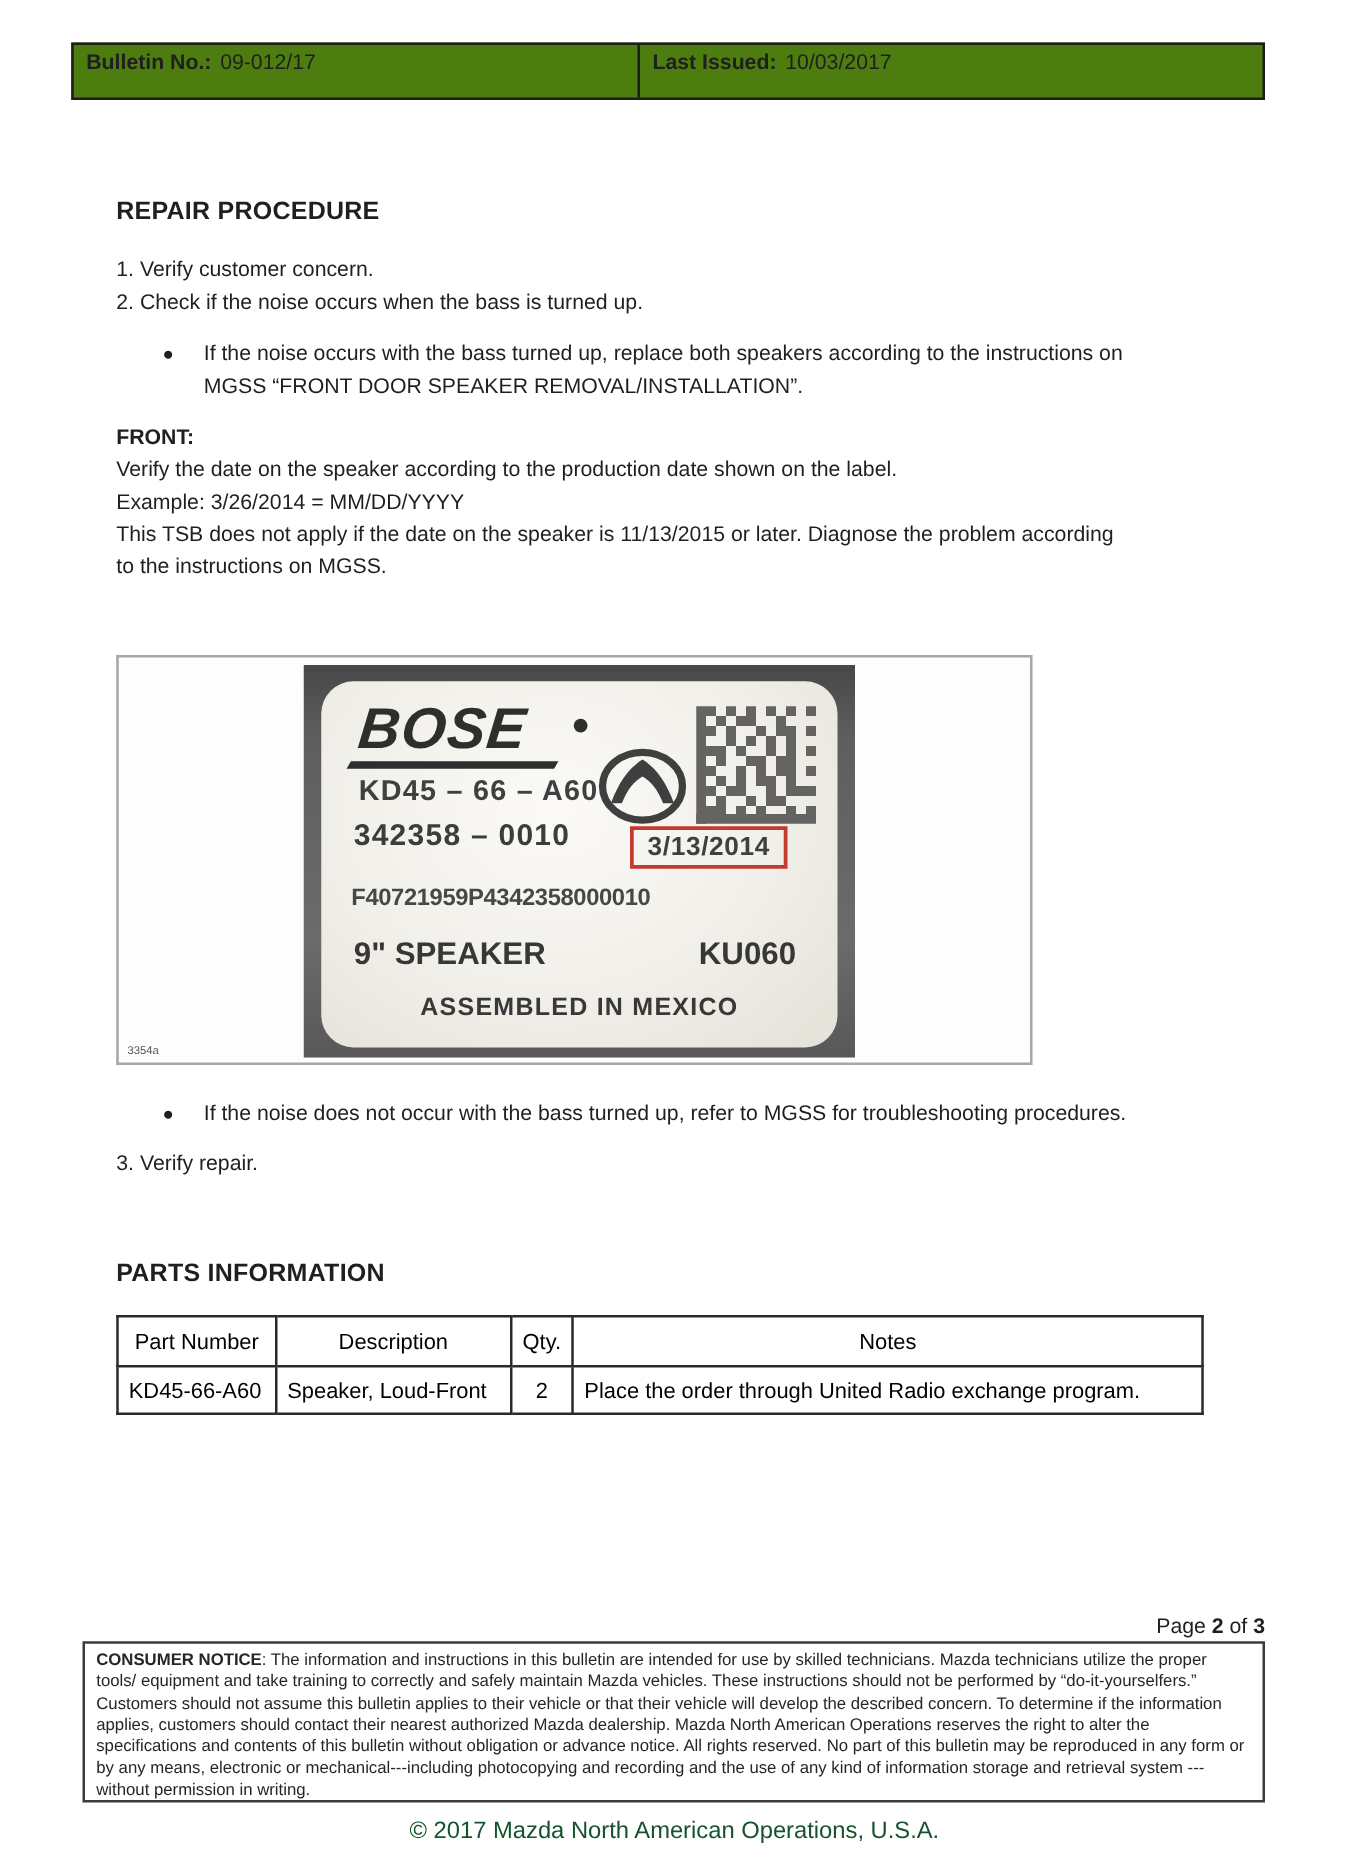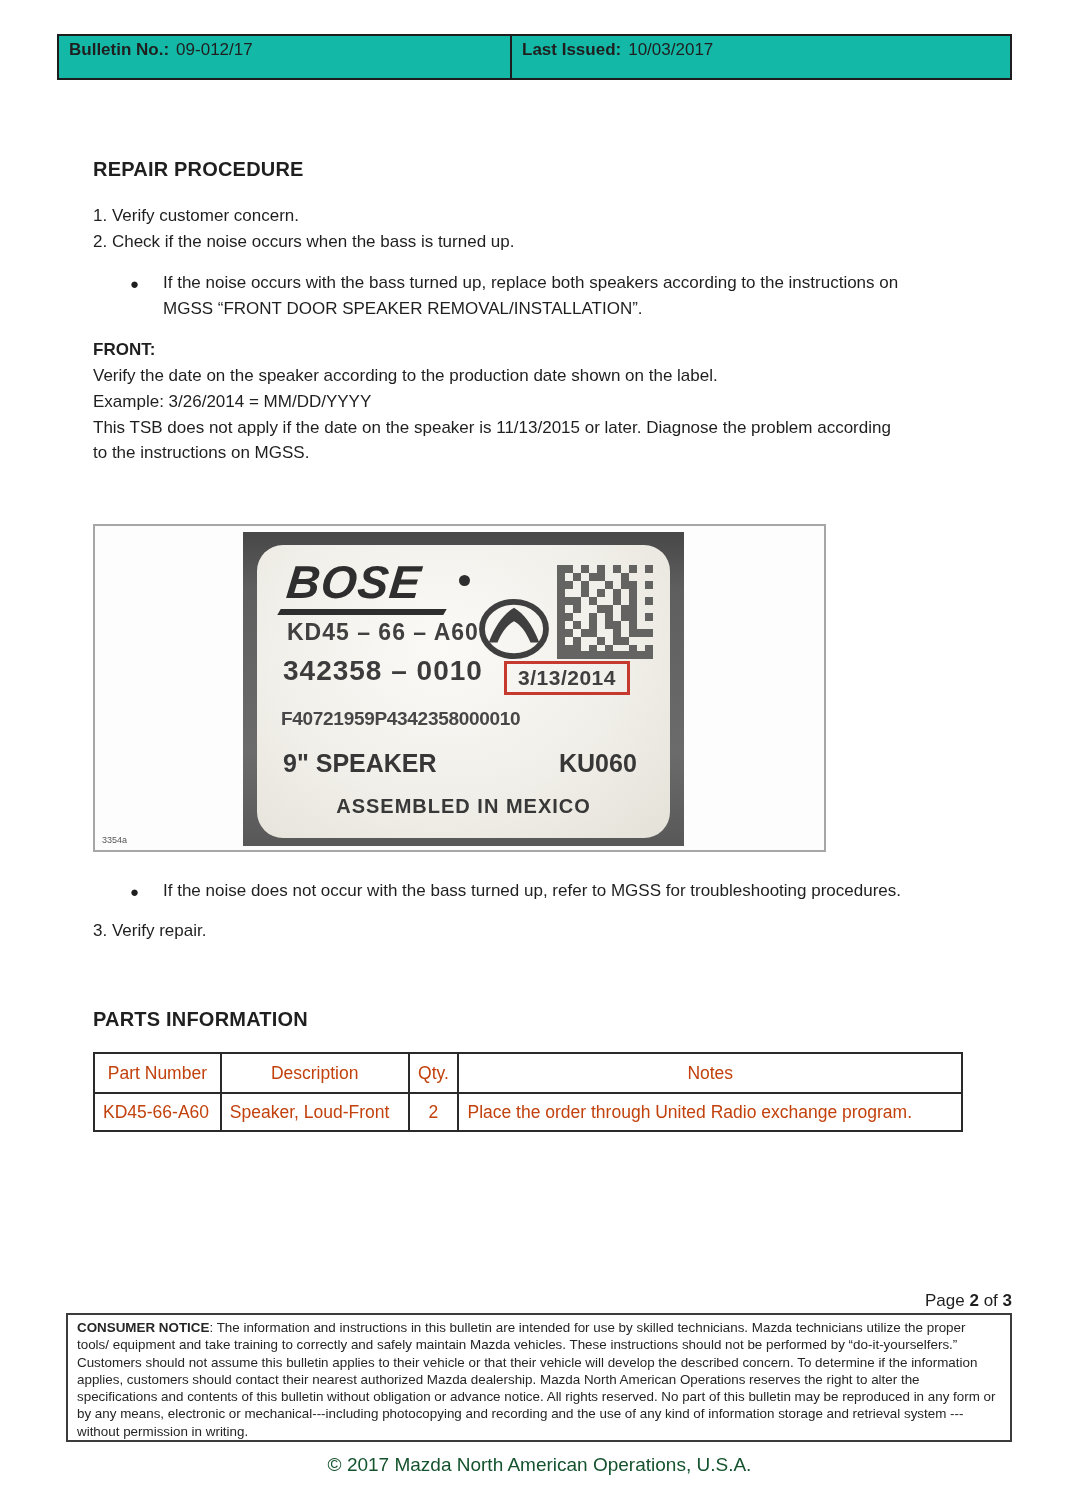--- a/index.html
+++ b/index.html
@@ -6,21 +6,21 @@
   body{
     width:1079px;height:1500px;background:#ffffff;position:relative;
     font-family:"Liberation Sans","DejaVu Sans",sans-serif;color:#1f1f1f;
     -webkit-font-smoothing:antialiased;
   }
   .page{position:absolute;inset:0;width:1079px;height:1500px;overflow:hidden;}
 
   
   .hdr-table{
     position:absolute;left:57px;top:34px;width:955px;height:46px;
-    border:2px solid #1d1d1d;box-sizing:border-box;display:flex;background:#14b8a6;
+    border:2px solid #1d1d1d;box-sizing:border-box;display:flex;background:#4d7c0f;
   }
   .hdr-cell{box-sizing:border-box;padding:4px 8px 0 10px;font-size:17px;}
   .hdr-cell.first{width:453px;border-right:2px solid #1d1d1d;}
   .hdr-cell.second{flex:1;}
   .kv-label{font-weight:bold;}
   .kv-value{margin-left:7px;}
 
   
   .h1{position:absolute;left:93px;font-size:20px;font-weight:bold;letter-spacing:.2px;}
 
@@ -46,37 +46,37 @@
     border-radius:26px;
   }
   .lab{position:absolute;color:#3a3a3a;font-weight:bold;white-space:nowrap;}
   .bose-logo{
     left:30px;top:10px;font-size:46px;font-style:italic;font-weight:800;
     letter-spacing:1px;transform:skewX(-6deg);color:#2e2e2e;
   }
   .bose-underline{position:absolute;left:22px;top:64px;width:166px;height:6px;background:#2e2e2e;transform:skewX(-30deg);}
   .bose-dot{position:absolute;left:202px;top:30px;width:11px;height:11px;background:#2e2e2e;border-radius:50%;}
   .lab-kd{left:30px;top:74px;font-size:23px;letter-spacing:1px;color:#404040;}
-  .lab-serial{left:26px;top:110px;font-size:28px;letter-spacing:1px;color:#3c3c3c;}
+  .lab-serial{left:26px;top:110px;font-size:24px;letter-spacing:1px;color:#3c3c3c;}
   .lab-lot{left:24px;top:163px;font-size:19px;letter-spacing:-0.3px;color:#474747;}
   .lab-size{left:26px;top:204px;font-size:25px;color:#373737;}
   .lab-model{left:302px;top:204px;font-size:25px;color:#373737;}
   .lab-origin{left:0;right:0;top:250px;text-align:center;font-size:20px;letter-spacing:1px;color:#383838;position:absolute;font-weight:bold;}
   .date-box{
     position:absolute;left:247px;top:116px;width:126px;height:34px;
     border:3px solid #c6392f;box-sizing:border-box;display:flex;align-items:center;justify-content:center;
     font-size:21px;font-weight:bold;color:#3f3f3f;letter-spacing:.5px;
   }
   .mazda-logo{position:absolute;left:220px;top:52px;width:74px;height:64px;}
   .datamatrix{position:absolute;left:300px;top:20px;width:96px;height:94px;opacity:.78;}
 
   
   .parts-table{
     position:absolute;left:93px;top:1052px;width:870px;border-collapse:collapse;
-    font-size:17.5px;color:#c2410c;
+    font-size:17.5px;color:#000000;
   }
   .parts-table th,.parts-table td{border:2px solid #2a2a2a;box-sizing:border-box;}
   .parts-table th{font-weight:normal;height:40px;text-align:center;padding:0 6px;}
   .parts-table td{height:38px;padding:0 8px;}
   .col-pn{width:127px;}
   .col-desc{width:188px;}
   .col-qty{width:50px;}
   .col-notes{width:505px;}
   td.center{text-align:center;}
 

